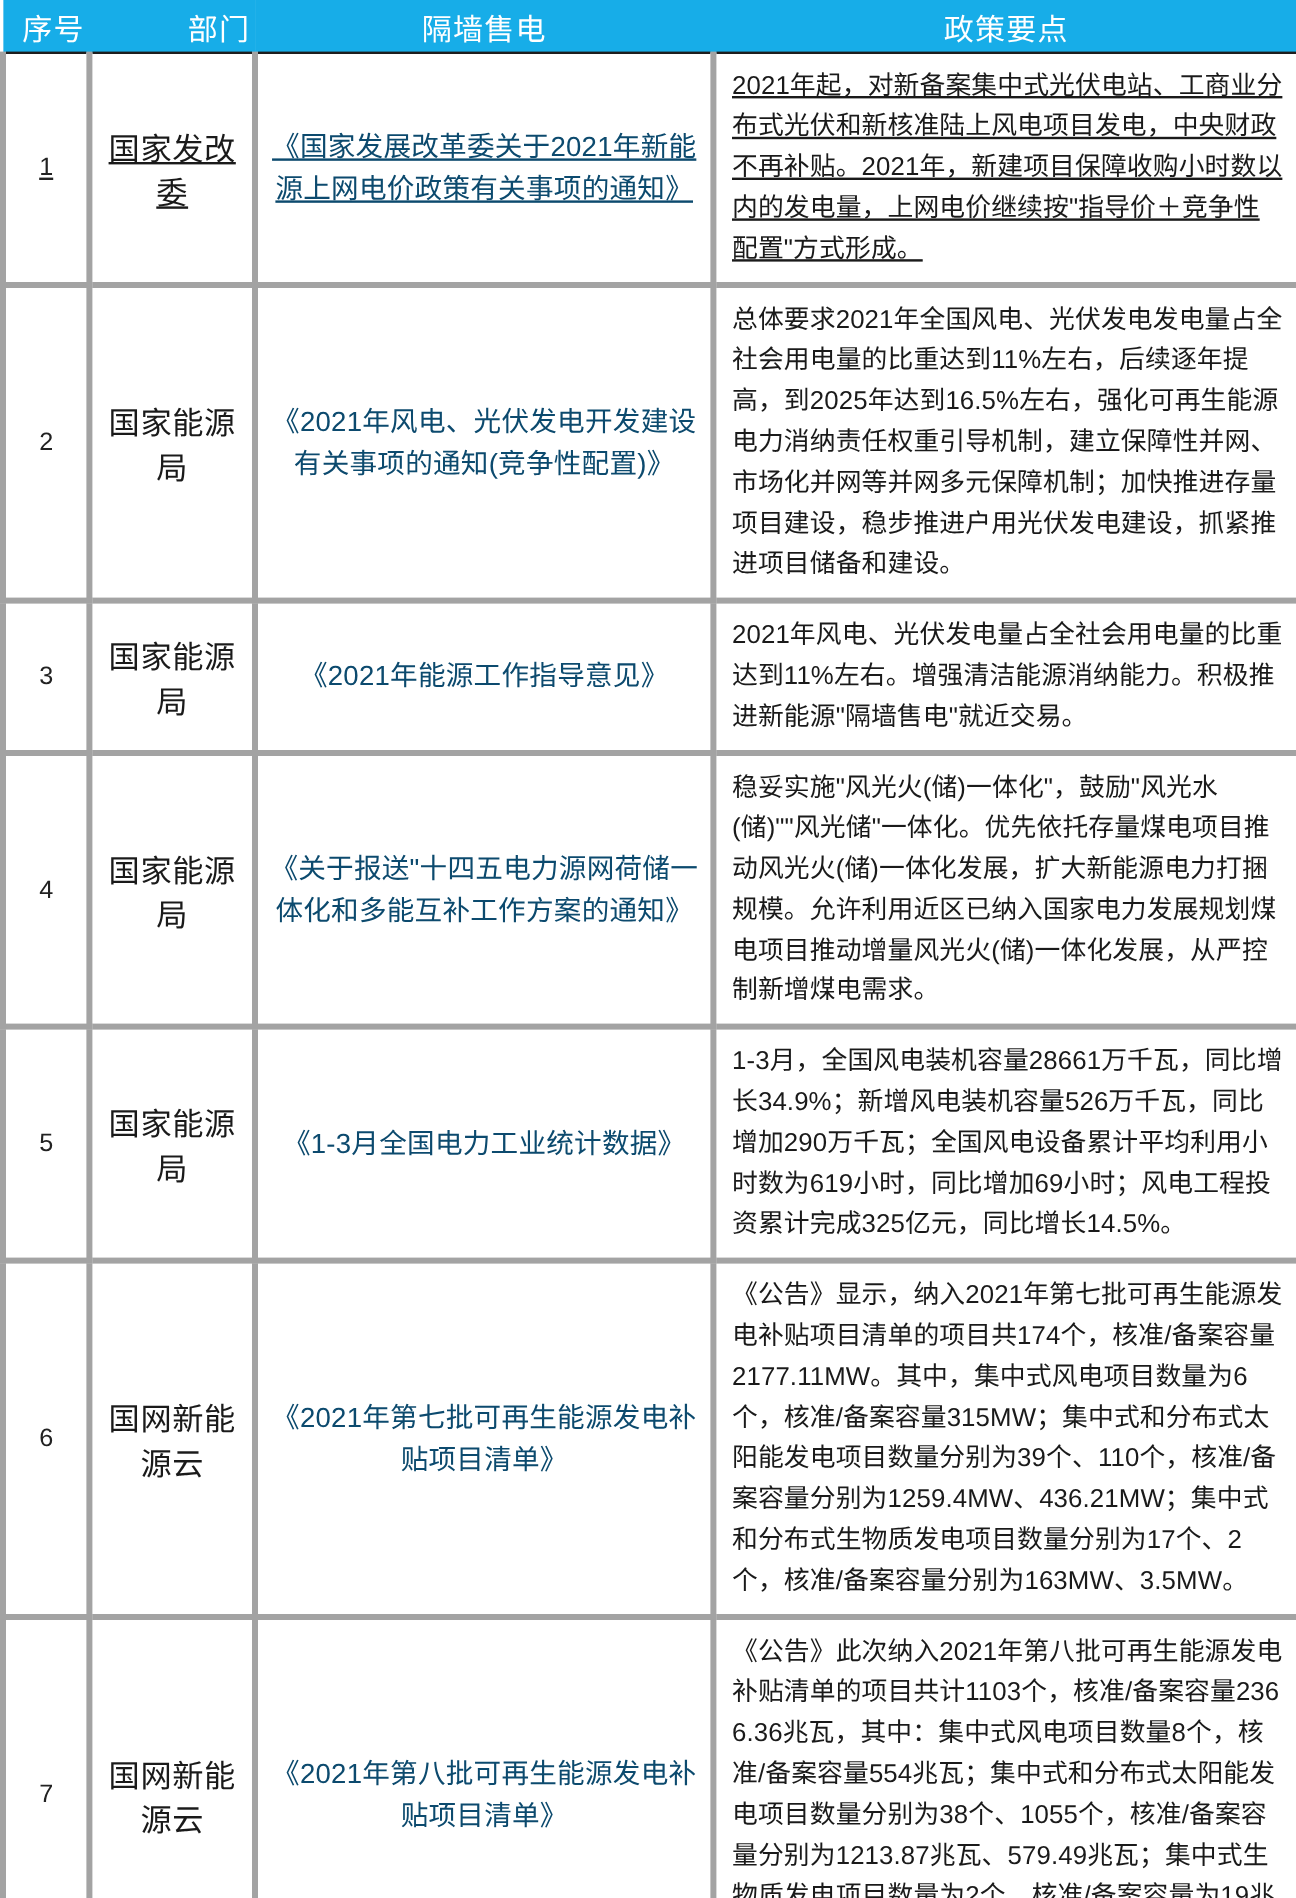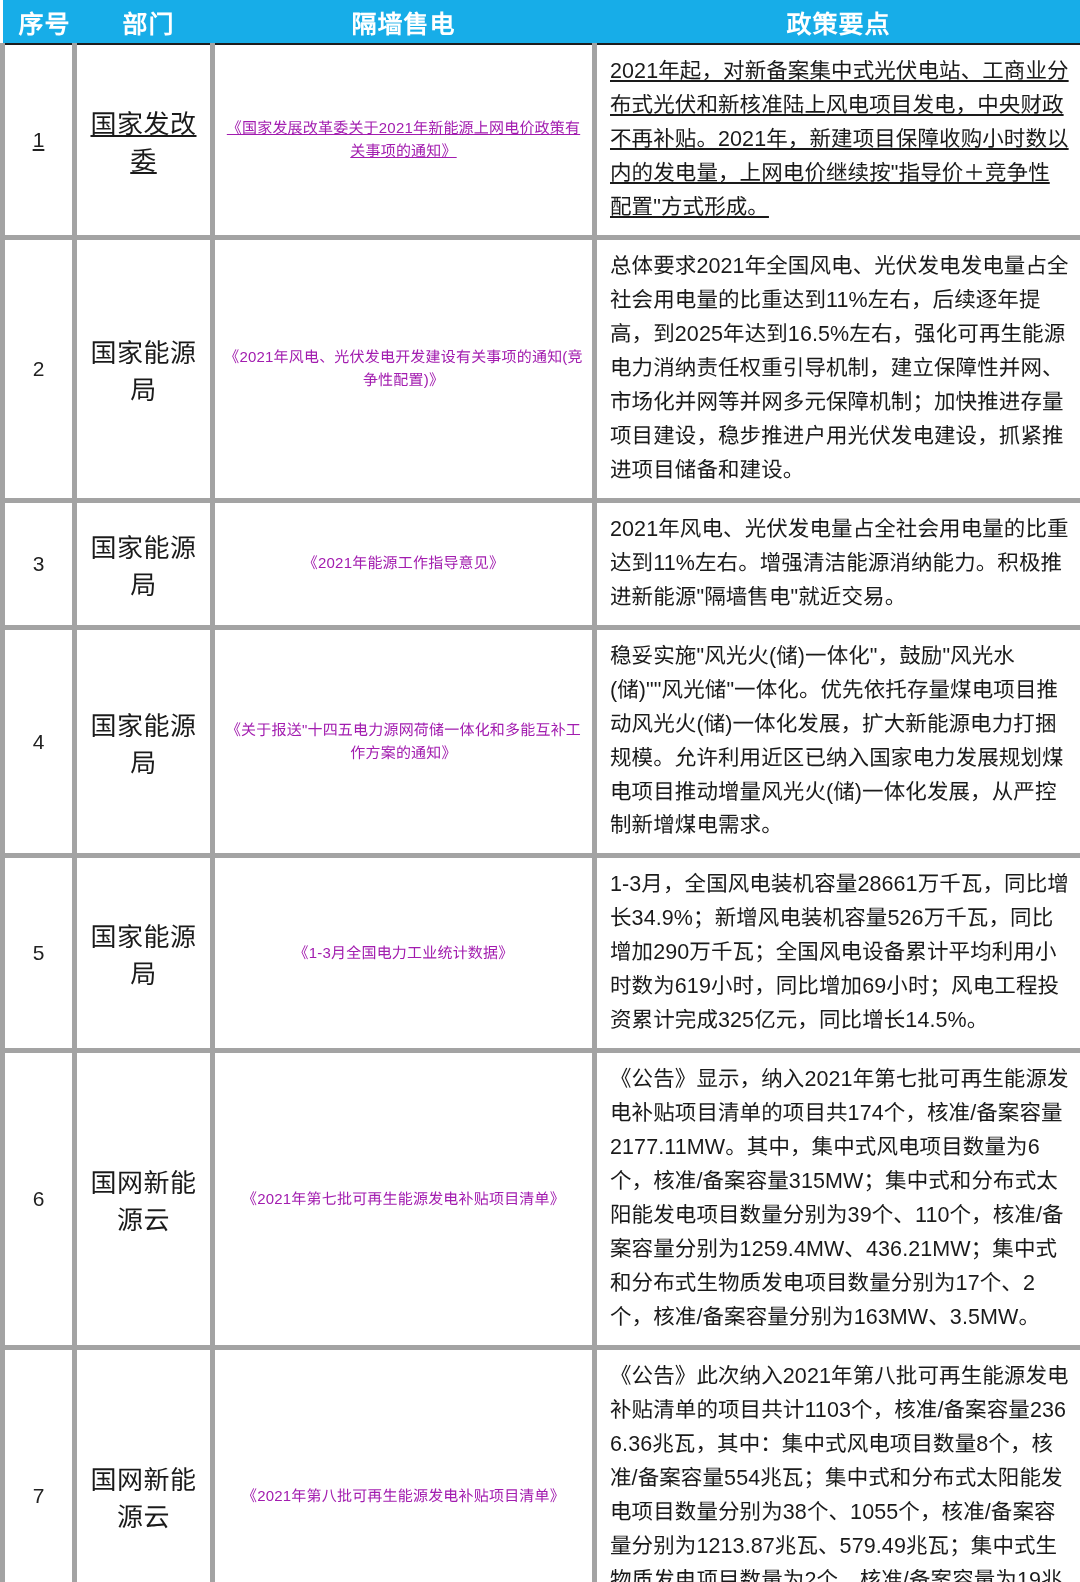--- a/index.html
+++ b/index.html
@@ -33,32 +33,32 @@
   col.c-points { width: 488px; }
 
   
   thead tr.header-row {
     background: #17ADE8;
   }
   thead th {
     background: #17ADE8;
     color: #ffffff;
     font-size: 25px;
-    font-weight: bold;
+    font-weight: normal;
     letter-spacing: 1px;
     text-align: center;
     vertical-align: middle;
     height: 44px;
     padding: 0 4px;
     border: none;
     box-sizing: border-box;
     margin-left: 32px;
   }
   thead th.h-index { text-align: left; padding-left: 16px; }
-  thead th.h-dept  { text-align: center; padding-left: 14px; }
+  thead th.h-dept  { text-align: right; padding-left: 14px; }
 
   
   tbody td {
     border: 5px solid #a3a3a3;
     box-sizing: border-box;
     vertical-align: middle;
     background: #ffffff;
   }
   td.cell-index {
     text-align: center;
@@ -66,23 +66,23 @@
     color: #222;
   }
   td.cell-dept {
     text-align: center;
     font-size: 26px;
     color: #1a1a1a;
     letter-spacing: 0.5px;
   }
   td.cell-name {
     text-align: center;
-    font-size: 15px;
+    font-size: 23px;
     line-height: 1.52;
-    color: #a21caf;
+    color: #0c4a6e;
     padding: 6px 8px;
     letter-spacing: 0.2px;
   }
   td.cell-points {
     text-align: left;
     font-size: 21.5px;
     line-height: 1.58;
     color: #1a1a1a;
     padding: 10px 11px 10px 13px;
     letter-spacing: 0.1px;

